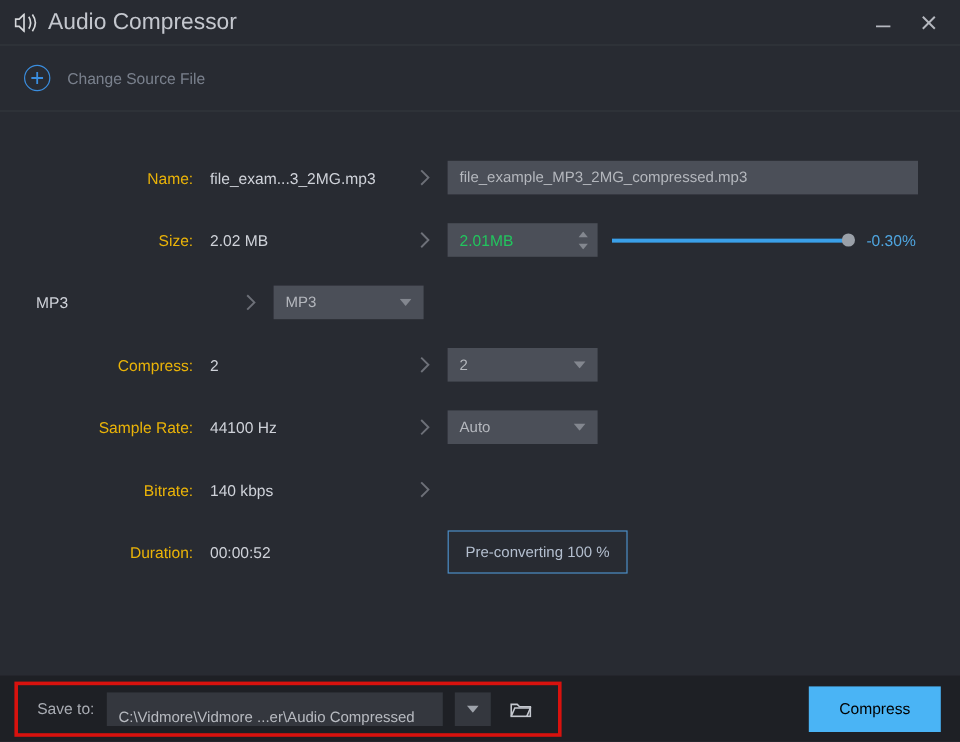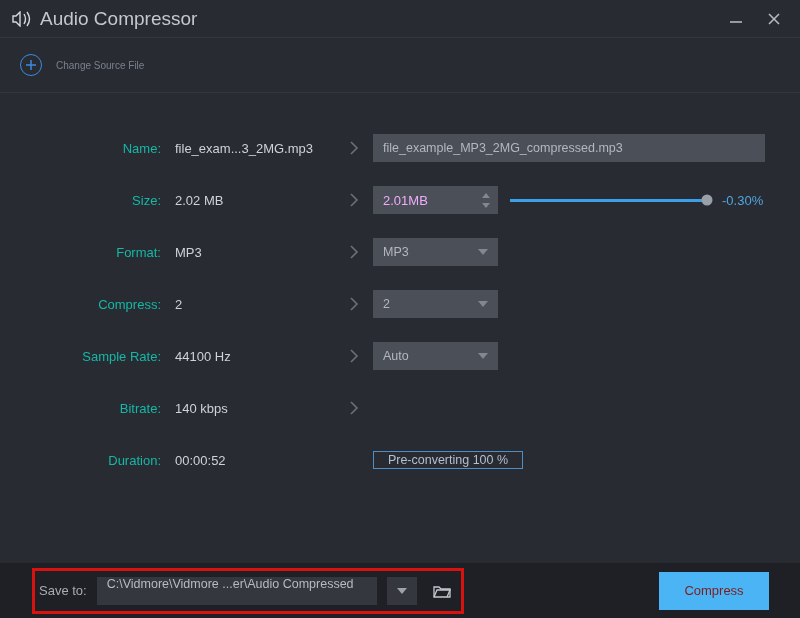--- a/index.html
+++ b/index.html
@@ -31,94 +31,94 @@
     display: flex;
     align-items: center;
     padding: 0 20px;
     border-bottom: 1px solid #34373e;
   }
   .plus-icon {
     width: 22px; height: 22px; border: 1.5px solid #3a8dde; border-radius: 50%;
     display: flex; align-items: center; justify-content: center; color: #3a8dde;
     margin-right: 14px;
   }
-  .source-label { color: #7a818d; font-size: 10px; }
+  .source-label { color: #7a818d; font-size: 13px; }
   
   .form-area { padding: 40px 30px 0 30px; }
   .row {
     display: flex; align-items: center; margin-bottom: 22px; height: 30px;
   }
   .label {
-    width: 145px; text-align: right; color: #14b8a6; padding-right: 14px;
+    width: 145px; text-align: right; color: #eab308; padding-right: 14px;
   }
   .value {
     width: 160px; color: #cfd2d9; font-size: 13px;
     overflow: hidden; white-space: nowrap; text-overflow: ellipsis;
   }
   .arrow {
     width: 38px; display: flex; justify-content: center; color: #6d7078;
   }
   .controls { flex: 1; display: flex; align-items: center; gap: 12px; }
   .text-input {
     background: #4b4f58; border: none; color: #b4b7bd; height: 28px;
     padding: 0 10px; font-size: 12.5px; width: 392px; outline: none;
   }
   .stepper {
     position: relative; background: #4b4f58; height: 28px; width: 125px;
-    display: flex; align-items: center; padding: 12px 10px; color: #f0abfc;
+    display: flex; align-items: center; padding: 12px 10px; color: #22c55e;
   }
   .stepper .spin { position: absolute; right: 4px; top: 2px; bottom: 2px; width: 16px; display: flex; flex-direction: column; justify-content: center; gap: 2px; }
   .spin div { height: 8px; display:flex; align-items:center; justify-content:center; cursor:pointer; }
   .slider-wrap { flex: 1; display: flex; align-items: center; gap: 10px; max-width: 235px; }
   .slider {
     position: relative; flex: 1; height: 3px; background: #3aa0e9;
   }
   .slider-fill { position:absolute; left:0; top:0; bottom:0; width:96%; background:#3aa0e9; }
   .slider-thumb {
     position: absolute; right: 3px; top: 50%; transform: translate(50%, -50%);
     width: 11px; height: 11px; border-radius: 50%; background: #9aa0a8;
   }
   .pct { color: #4fa5df; font-size: 13px; min-width: 48px; }
   .select {
     background: #4b4f58; height: 28px; width: 125px; display: flex;
     align-items: center; justify-content: space-between; padding: 0 10px;
     color: #b4b7bd; font-size: 12.5px; cursor: pointer;
   }
   .select .caret { color: #83878f; }
   .preconvert-btn {
-    border: 1px solid #4c8ec7; height: 18px; width: 150px;
+    border: 1px solid #4c8ec7; height: 36px; width: 150px;
     display: flex; align-items: center; justify-content: center;
     color: #b4bfcf; font-size: 12.5px; background: transparent; cursor: pointer;
   }
   
   .footer {
     position: absolute; left: 0; right: 0; bottom: 0; height: 55px;
     background: #1e2025; display: flex; align-items: center; padding: 0 12px;
   }
   .save-box {
     display: flex; align-items: center; gap: 10px;
-    border: 3px solid #d8120e; padding: 5px 4px; height: 46px; margin-left: 20px;
+    border: 3px solid #d8120e; padding: 5px 16px; height: 46px;
   }
   .save-label { color: #a9acb3; font-size: 13px; }
   .path-field {
     background: #34373e; height: 28px; width: 280px;
-    display: flex; align-items: flex-start; padding: 0 10px;
+    display: flex; align-items: flex-end; padding: 0 10px;
     color: #b7bac0; font-size: 12.5px;
   }
   .path-dd {
     background: #34373e; height: 28px; width: 30px;
     display:flex; align-items:center; justify-content:center; cursor:pointer; color:#9ea3ab;
   }
   .folder-btn {
     height: 28px; width: 30px; display:flex; align-items:center; justify-content:center;
     cursor:pointer; color:#b7bac0;
   }
   .compress-btn {
-    position: absolute; right: 31px; top: 50%; transform: translateY(-50%);
-    background: #4ab4f5; color: #7f1d1d; height: 38px; width: 110px;
+    position: absolute; right: 16px; top: 50%; transform: translateY(-50%);
+    background: #4ab4f5; color: #000000; height: 38px; width: 110px;
     display:flex; align-items:center; justify-content:center; font-size: 13px;
     cursor:pointer; border:none;
   }
   svg { display:block; }
 </style>
 </head>
 <body>
 
 <div class="titlebar">
   <span class="app-icon">
@@ -197,21 +197,20 @@
         <div class="slider">
           <div class="slider-fill"></div>
           <div class="slider-thumb"></div>
         </div>
       </div>
       <span class="pct">-0.30%</span>
     </div>
   </div>
 
   <div class="row">
-    <div class="label">Format:</div>
     <div class="value">MP3</div>
     <div class="arrow">
       <svg width="10" height="14">
           <path d="M2 1 L8 7 L2 13" fill="none" stroke="#6d7078" stroke-width="1.6"></path>
         </svg>
     </div>
     <div class="controls">
       <div class="select">
         <span>MP3</span>
         <span class="caret">

